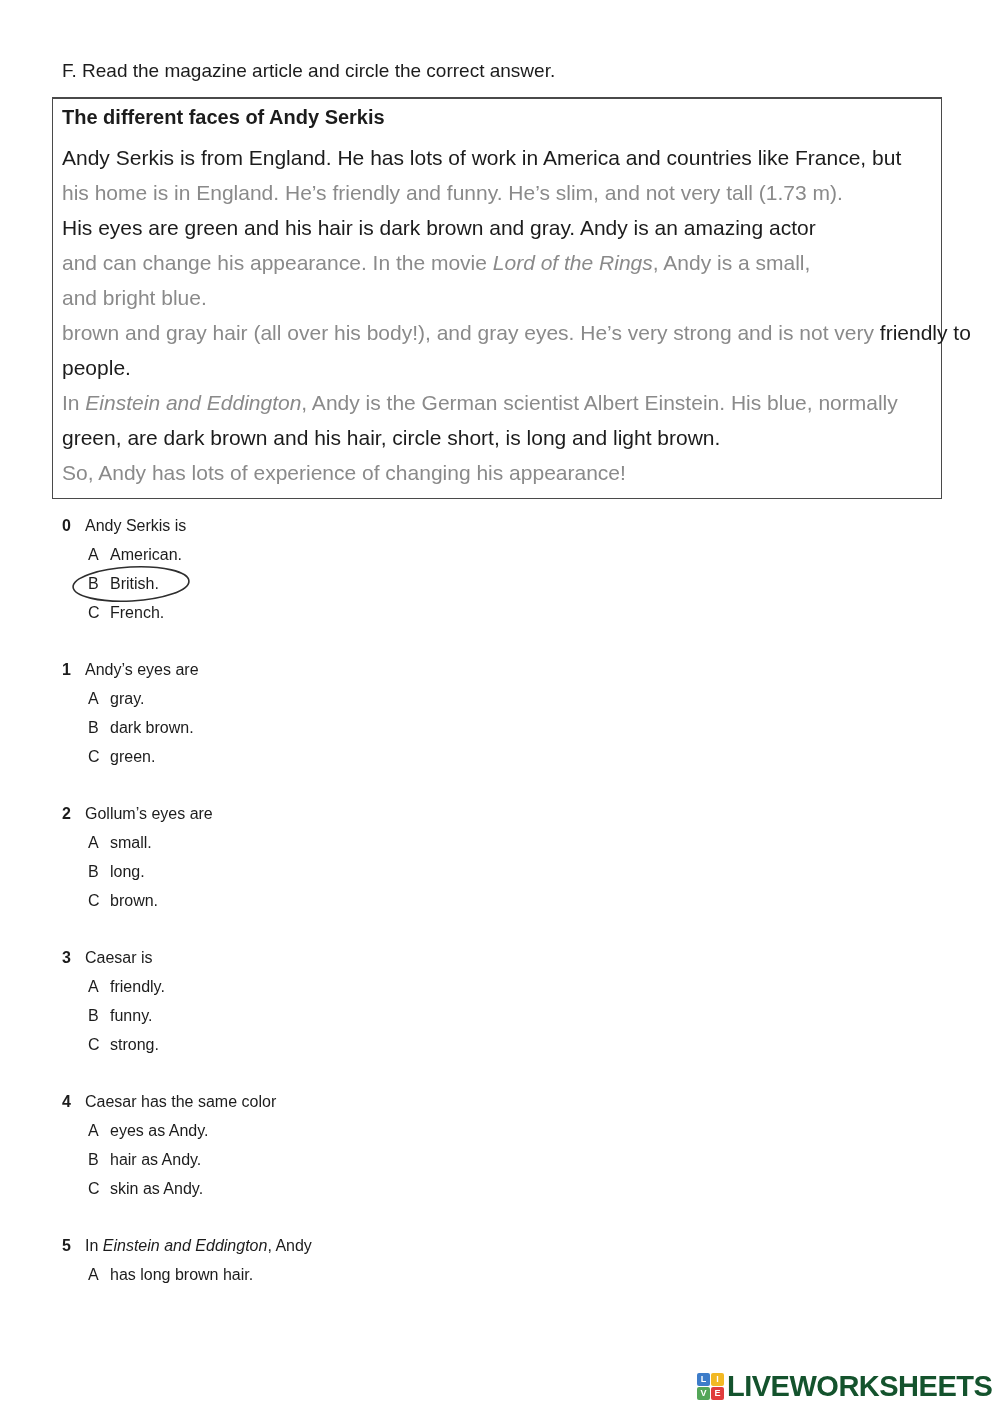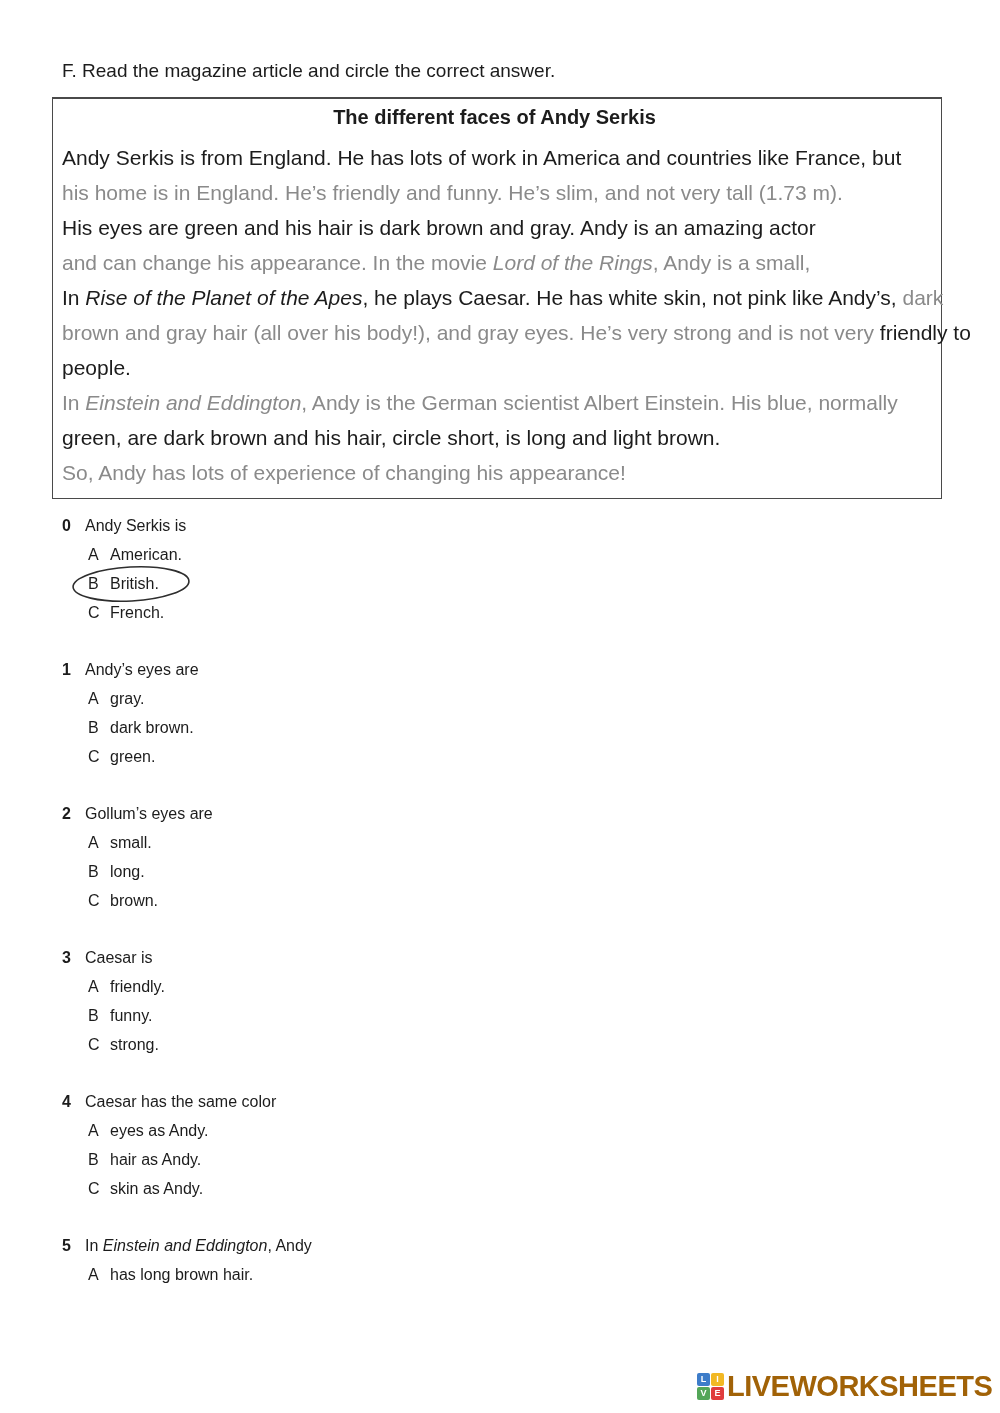--- a/index.html
+++ b/index.html
@@ -28,21 +28,21 @@
     color: var(--text-black, #1c1c1c);
   }
   .article-box {
     margin: 15px 58px 0 52px;
     border: 1px solid var(--box-border, #4a4a4a);
     border-top-width: 2px;
     padding: 5px 14px 8px 9px;
     background: #ffffff;
   }
   .article-title {
-    text-align: center;
+    text-align: left;
     font-weight: bold;
     font-size: 20px;
     line-height: 27px;
     margin: 0 0 9px 0;
     color: var(--text-black, #1c1c1c);
   }
   .article-line {
     font-size: 21px;
     line-height: 35px;
     white-space: nowrap;
@@ -122,21 +122,21 @@
 
   <h1 class="heading">F. Read the magazine article and circle the correct answer.</h1>
 
   <div class="article-box">
     <div class="article-title">The different faces of Andy Serkis</div>
     <div id="article-body">
         <div class="article-line"><span class="black">Andy Serkis is from England. He has lots of work in America and countries like France, but</span></div>
         <div class="article-line"><span class="gray">his home is in England. He’s friendly and funny. He’s slim, and not very tall (1.73 m).</span></div>
         <div class="article-line"><span class="black">His eyes are green and his hair is dark brown and gray. Andy is an amazing actor</span></div>
         <div class="article-line"><span class="gray">and can change his appearance. In the movie </span><span class="gray italic">Lord of the Rings</span><span class="gray">, Andy is a small,</span></div>
-        <div class="article-line"><span class="black">In </span><span class="black italic">Rise of the Planet of the Apes</span><span class="black">, he plays Caesar. He has white skin, not pink like Andy’s, </span><span class="gray">dark</span></div>
+        <div class="article-line"><span class="gray">and bright blue.</span></div>
         <div class="article-line"><span class="gray">brown and gray hair (all over his body!), and gray eyes. He’s very strong and is not very </span><span class="black">friendly to</span></div>
         <div class="article-line"><span class="black">people.</span></div>
         <div class="article-line"><span class="gray">In </span><span class="gray italic">Einstein and Eddington</span><span class="gray">, Andy is the German scientist Albert Einstein. His blue, normally</span></div>
         <div class="article-line"><span class="black">green, are dark brown and his hair, circle short, is long and light brown.</span></div>
         <div class="article-line"><span class="gray">So, Andy has lots of experience of changing his appearance!</span></div>
       </div>
   </div>
 
   <div id="questions" class="questions">
       <div class="question">
@@ -244,16 +244,16 @@
       </div>
     </div>
 
   <div class="footer">
     <span id="logo-grid" class="logo-grid">
         <span class="logo-sq" style="background: rgb(61, 124, 201);">L</span>
         <span class="logo-sq" style="background: rgb(242, 184, 35);">I</span>
         <span class="logo-sq" style="background: rgb(83, 166, 88);">V</span>
         <span class="logo-sq" style="background: rgb(224, 60, 60);">E</span>
       </span>
-    <span id="logo-text" class="logo-text" style="color: #a16207; text-align: right;">LIVEWORKSHEETS</span>
+    <span id="logo-text" class="logo-text" style="color: #14532d; text-align: right;">LIVEWORKSHEETS</span>
   </div>
 
 </div>
 
 </body></html>

